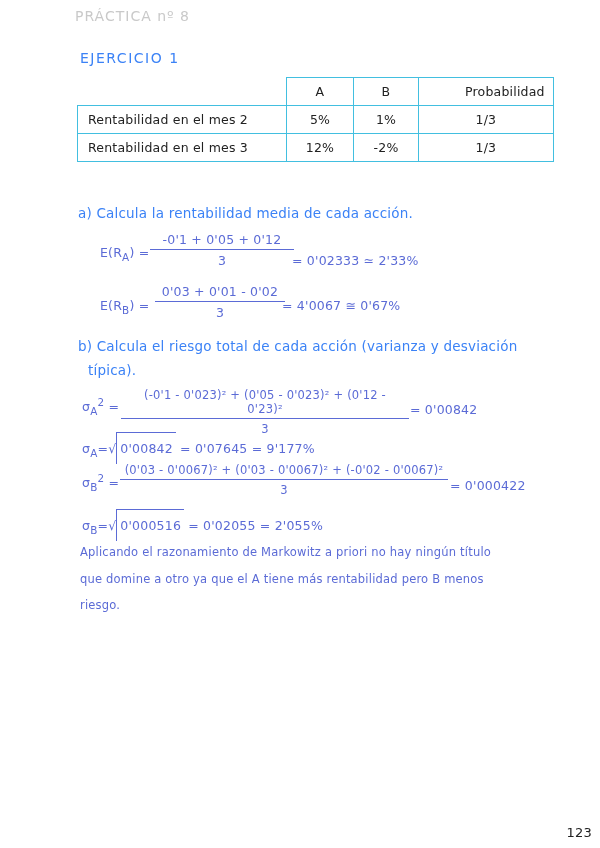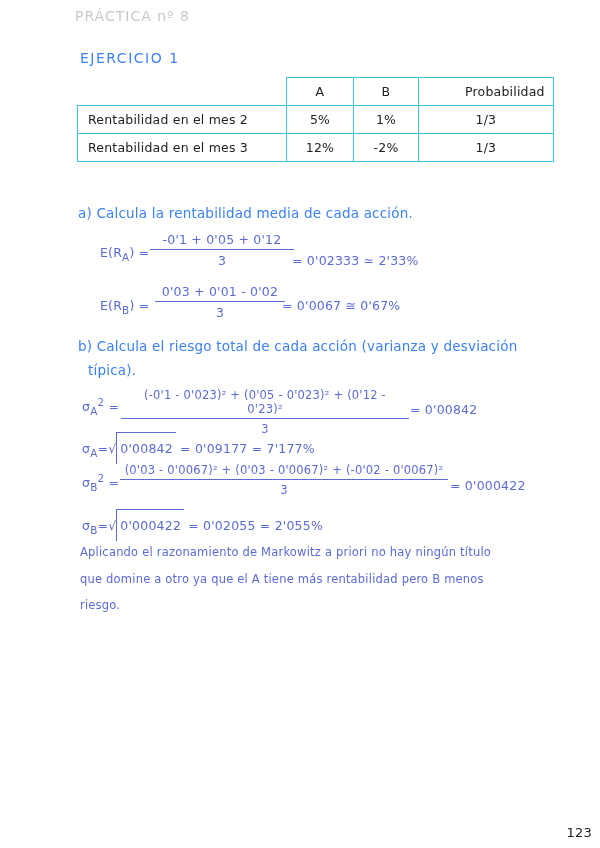--- a/index.html
+++ b/index.html
@@ -73,50 +73,50 @@
 </div>
 <div class="abs hand blue" style="left:292px; top:253px;">= 0'02333 ≃ 2'33%</div>
 
 <div class="abs hand blue" style="left:100px; top:298px;">
   <span>E(R</span><sub>B</sub><span>) =</span>
 </div>
 <div class="frac hand blue" style="left:155px; top:284px;">
   <span class="num" style="width:122px;">0'03 + 0'01 - 0'02</span>
   <span class="den">3</span>
 </div>
-<div class="abs hand blue" style="left:282px; top:298px;">= 0'0067 ≅ 0'67%</div>
+<div class="abs hand blue" style="left:282px; top:298px;">= 4'0067 ≅ 0'67%</div>
 
 <div class="abs hand black" style="left:78px; top:338px;">b) Calcula el riesgo total de cada acción (varianza y desviación</div>
 <div class="abs hand black" style="left:88px; top:362px;">típica).</div>
 
 <div class="abs hand blue" style="left:82px; top:396px;">
   <span>σ</span><sub>A</sub><sup>2</sup> <span>=</span>
 </div>
 <div class="frac hand blue" style="left:121px; top:388px; font-size:11.5px;">
   <span class="num" style="width:280px;">(-0'1 - 0'023)² + (0'05 - 0'023)² + (0'12 - 0'23)²</span>
   <span class="den">3</span>
 </div>
 <div class="abs hand blue" style="left:410px; top:402px;">= 0'00842</div>
 
 <div class="abs hand blue" style="left:82px; top:441px;">
   <span>σ</span><sub>A</sub><span>=</span>√<span class="sqrt">0'00842</span>
-  <span>= 0'09177 = 7'177%</span>
+  <span>= 0'07645 = 9'177%</span>
 </div>
 
 <div class="abs hand blue" style="left:82px; top:472px;">
   <span>σ</span><sub>B</sub><sup>2</sup> <span>=</span>
 </div>
 <div class="frac hand blue" style="left:120px; top:463px; font-size:11.5px;">
   <span class="num" style="width:320px;">(0'03 - 0'0067)² + (0'03 - 0'0067)² + (-0'02 - 0'0067)²</span>
   <span class="den">3</span>
 </div>
 <div class="abs hand blue" style="left:450px; top:478px;">= 0'000422</div>
 
 <div class="abs hand blue" style="left:82px; top:518px;">
-  <span>σ</span><sub>B</sub><span>=</span>√<span class="sqrt">0'000422</span>
+  <span>σ</span><sub>B</sub><span>=</span>√<span class="sqrt">0'000516</span>
   <span>= 0'02055 = 2'055%</span>
 </div>
 
 <div class="abs hand blue" style="left:80px; top:545px; font-size:11.5px;">Aplicando el razonamiento de Markowitz a priori no hay ningún título</div>
 <div class="abs hand blue" style="left:80px; top:572px; font-size:11.5px;">que domine a otro ya que el A tiene más rentabilidad pero B menos</div>
 <div class="abs hand blue" style="left:80px; top:598px; font-size:11.5px;">riesgo.</div>
 
 <div class="abs hand page-number">123</div>
 
 </body></html>

